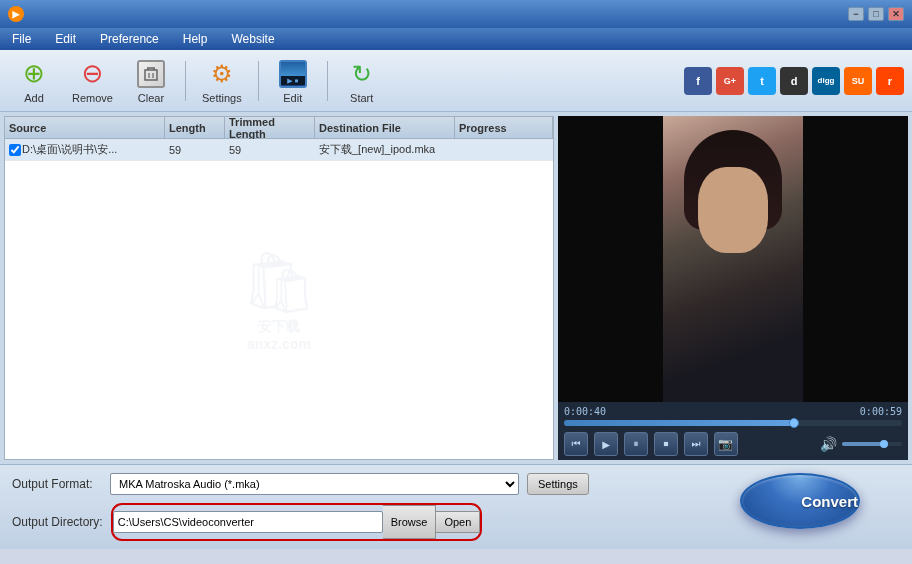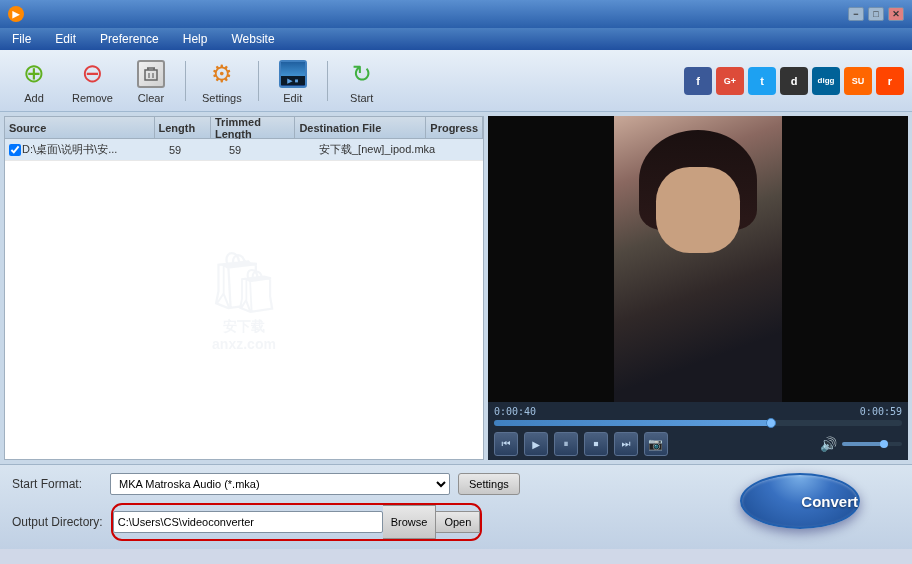--- a/index.html
+++ b/index.html
@@ -135,21 +135,21 @@
 
     
     .main-content {
       display: flex;
       height: 352px;
       background: #c8d8e8;
     }
 
     
     .file-list-panel {
-      width: 480px;
+      width: 550px;
       background: white;
       border: 1px solid #a0b0c0;
       margin: 4px;
       display: flex;
       flex-direction: column;
     }
     .file-list-header {
       display: flex;
       background: linear-gradient(to bottom, #d0dce8, #b8cce0);
       border-bottom: 1px solid #a0b0c0;
@@ -333,21 +333,21 @@
       font-size: 12px;
       color: #333;
       min-width: 90px;
     }
     .format-select {
       height: 22px;
       border: 1px solid #8090a0;
       background: white;
       font-size: 11px;
       padding: 0 4px;
-      width: 340px;
+      width: 409px;
       border-radius: 2px;
       cursor: pointer;
     }
     .settings-btn-small {
       height: 22px;
       padding: 0 10px;
       background: linear-gradient(to bottom, #e8e8e8, #c8c8c8);
       border: 1px solid #909090;
       border-radius: 3px;
       font-size: 11px;
@@ -603,21 +603,21 @@
       </div>
     </div>
   </div>
 </div>
 
 <div class="bottom-panel">
   <div class="bottom-content">
     <div class="bottom-left">
 
       <div class="output-row" style="margin-bottom:8px;">
-        <span class="output-label">Start Format:</span>
+        <span class="output-label">Output Format:</span>
         <select class="format-select">
           <option>MKA Matroska Audio (*.mka)</option>
         </select>
         <button class="settings-btn-small">Settings</button>
       </div>
 
       <div class="output-row">
         <span class="output-label">Output Directory:</span>
         <div class="dir-input-wrapper">
           <input type="text" class="dir-input" value="C:\Users\CS\videoconverter" style="">

